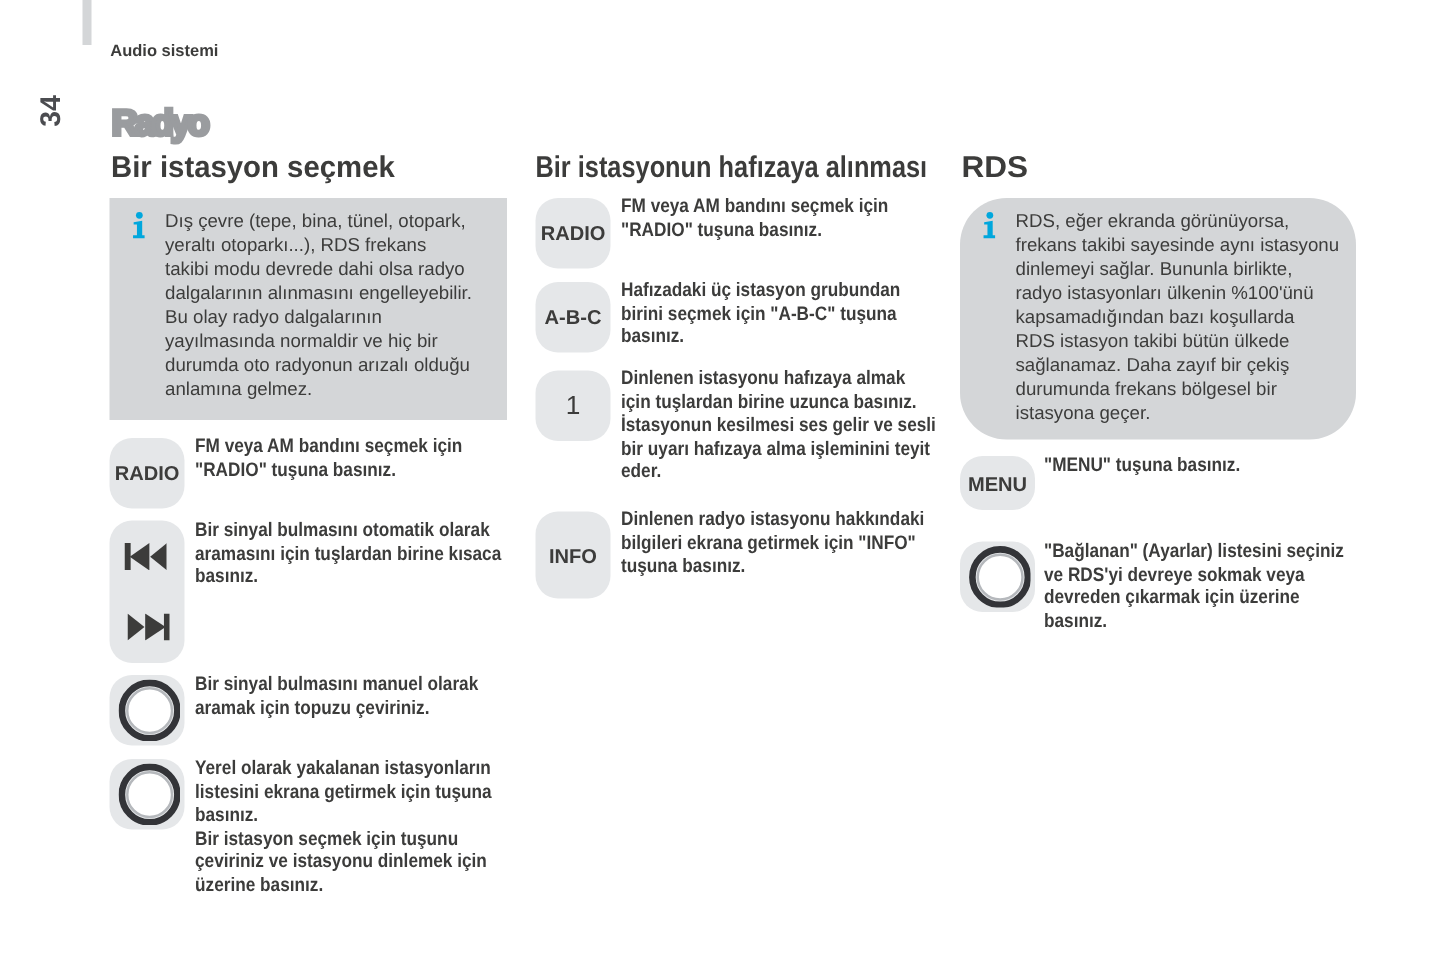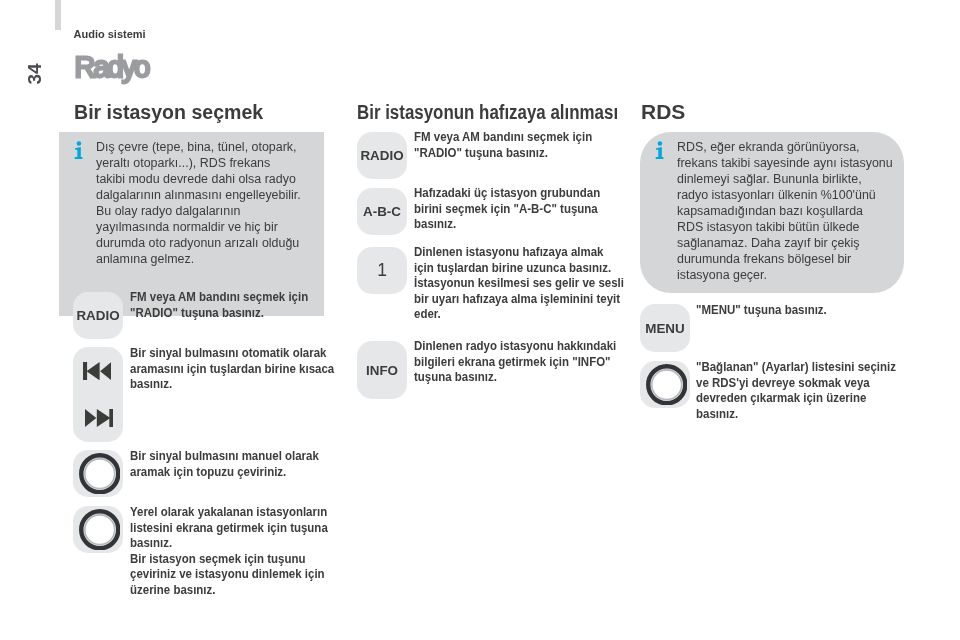--- a/index.html
+++ b/index.html
@@ -14,22 +14,22 @@
   
   .section-label{position:absolute;left:73.5px;top:27px;font-size:11px;font-weight:bold;
      color:#3c3c3b;letter-spacing:0px;line-height:14px;}
 
   
   .page-num{position:absolute;left:22.5px;top:62px;width:24px;height:24px;
      font-size:19px;font-weight:bold;color:#4b4c50;
      transform:rotate(-90deg);transform-origin:12px 12px;
      text-align:center;line-height:24px;white-space:nowrap;}
 
-  .title{position:absolute;left:74.5px;top:52px;font-size:29px;color:#9a9c9f;
-     font-weight:normal;letter-spacing:-2.0px;line-height:30px;
+  .title{position:absolute;left:74.5px;top:68px;font-size:24px;color:#9a9c9f;
+     font-weight:bold;letter-spacing:-2.0px;line-height:30px;
      -webkit-text-stroke:2.8px #9a9c9f;}
   .col-h{position:absolute;font-size:20px;font-weight:bold;color:#3c3c3b;letter-spacing:0px;
      transform-origin:0 0;white-space:nowrap;}
 
   
   .info{position:absolute;background:#d4d6d8;box-sizing:border-box;}
   .info-i{position:absolute;left:15px;top:9px;width:9px;height:18px;}
   .info-t{position:absolute;font-size:12.45px;line-height:16px;color:#3c3c3b;white-space:pre;}
 
   
@@ -50,21 +50,21 @@
 
 <div class="page">
 
   <div class="tab-bar"></div>
   <div class="section-label">Audio sistemi</div>
   <div class="page-num">34</div>
   <div class="title">Radyo</div>
 
   <div class="col-h" style="left:74px;top:101px;transform:scaleX(0.978);">Bir istasyon seçmek</div>
 
-  <div class="info" style="left:59px;top:132px;width:265px;height:184px;">
+  <div class="info" style="left:73px;top:132px;width:265px;height:148px;">
     <svg class="info-i" viewBox="0 0 9 18">
       <circle cx="4.9" cy="2.5" r="2.25" fill="#00a7dd"></circle>
       <path d="M6.8 6.1 L6.8 15.9 L8.4 15.9 L8.4 18.0 L0.7 18.0 L0.7 15.9 L3.3 15.9 L3.3 8.7 L1.1 8.7 L1.1 7.2 Z" fill="#00a7dd"></path>
     </svg>
     <div class="info-t" style="left:37px;top:7px;">Dış çevre (tepe, bina, tünel, otopark,
 yeraltı otoparkı...), RDS frekans
 takibi modu devrede dahi olsa radyo
 dalgalarının alınmasını engelleyebilir.
 Bu olay radyo dalgalarının
 yayılmasında normaldir ve hiç bir
@@ -158,21 +158,21 @@
 frekans takibi sayesinde aynı istasyonu
 dinlemeyi sağlar. Bununla birlikte,
 radyo istasyonları ülkenin %100'ünü
 kapsamadığından bazı koşullarda
 RDS istasyon takibi bütün ülkede
 sağlanamaz. Daha zayıf bir çekiş
 durumunda frekans bölgesel bir
 istasyona geçer.</div>
   </div>
 
-  <div class="key" style="left:640px;top:304px;width:50px;height:48px;">
+  <div class="key" style="left:640px;top:304px;width:50px;height:36px;">
     <span>MENU</span>
   </div>
   <div class="desc" style="left:695.5px;top:302px;">"MENU" tuşuna basınız.</div>
 
   <div class="key" style="left:640px;top:361px;width:50px;height:47px;">
     <svg class="knob" viewBox="0 0 41.5 41.5">
       <circle cx="20.75" cy="20.75" r="18.5" fill="none" stroke="#333438" stroke-width="4.4"></circle>
       <circle cx="20.75" cy="20.75" r="14.9" fill="#ffffff" stroke="#b5b8bc" stroke-width="1.6"></circle>
     </svg>
   </div>

